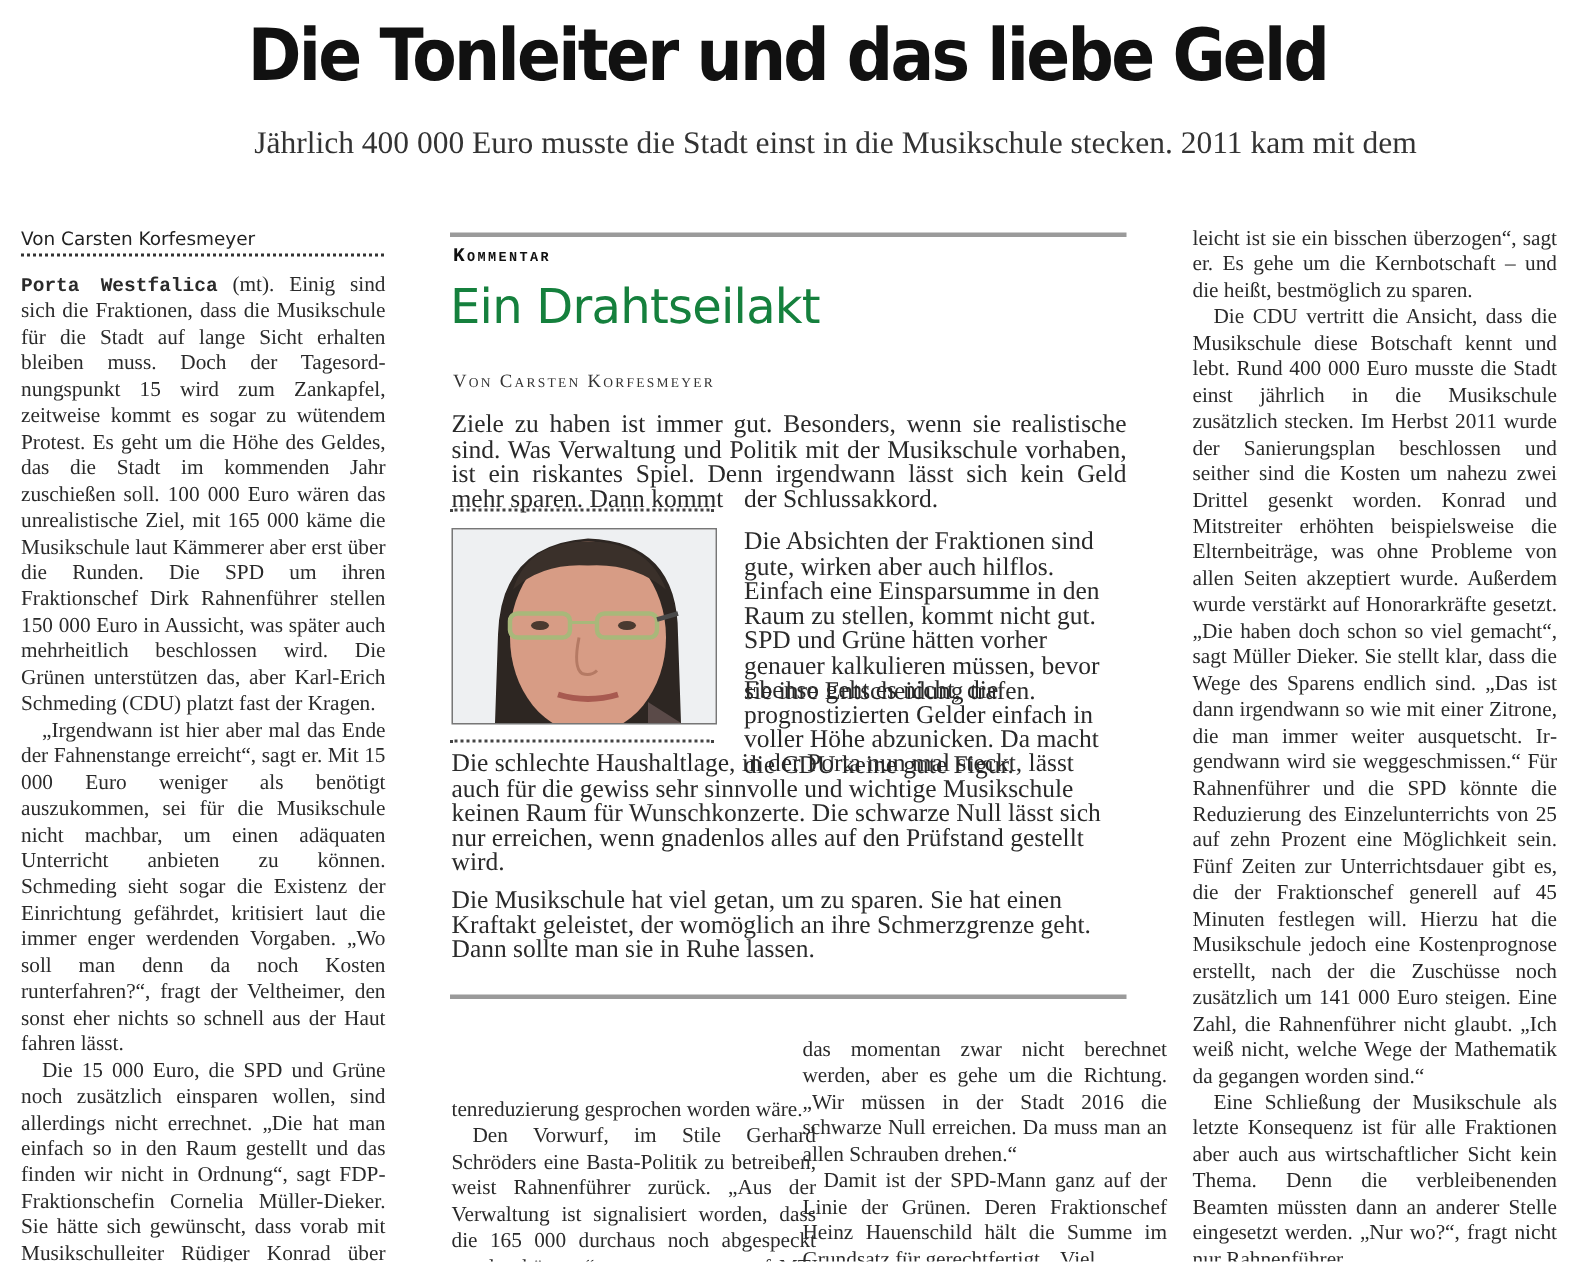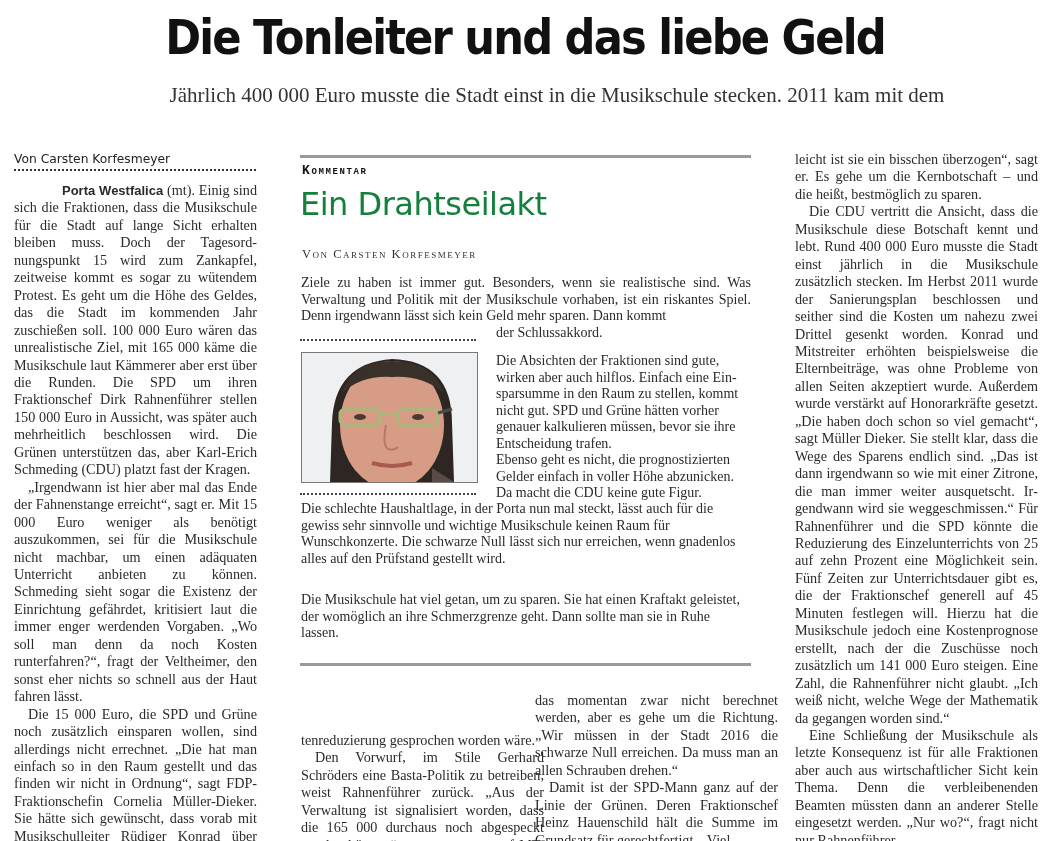--- a/index.html
+++ b/index.html
@@ -22,38 +22,38 @@
       font-size: 14.2px; line-height: 17.45px; text-align: justify; color: #2a2a2a;
       hyphens: manual;
     }
     .col p { margin: 0; }
     .col p.ind { text-indent: 14px; }
     .byline {
       position: absolute; left: 14px; top: 152px; width: 242px;
       font-family: "DejaVu Sans", sans-serif; font-size: 12.3px; color: #222;
       padding-bottom: 3px; border-bottom: 2px dotted #333;
     }
-    .dateline { font-weight: bold; font-family: Liberation Sans, sans-serif; font-size: 13px; margin-left: 48px; }
+    .dateline { font-weight: bold; font-family: Liberation Mono, monospace; font-size: 13px; }
     
     .kbox { position: absolute; left: 300px; top: 155px; width: 451px; }
     .krule-top { position: absolute; left: 0; top: 0; width: 451px; height: 3px; background: #9a9a9a; }
     .kkicker {
       position: absolute; left: 2px; top: 8px; font-family: Liberation Mono, monospace;
       font-weight: bold; font-size: 13px; letter-spacing: 1.6px; color: #111; font-variant: small-caps;
     }
     .ktitle {
       position: absolute; left: 0; top: 27px; font-family: "DejaVu Sans", sans-serif;
       font-size: 32px; color: #15803d; line-height: 44px; letter-spacing: -0.5px;
     }
     .kauthor {
       position: absolute; left: 2px; top: 92px; font-family: "Liberation Serif", serif;
       font-size: 12.5px; letter-spacing: 1.5px; font-variant: small-caps; color: #333;
     }
     .ktext {
-      position: absolute; font-family: "Liberation Serif", serif; font-size: 14px;
+      position: absolute; font-family: "Liberation Serif", serif; font-size: 17px;
       line-height: 16.6px; color: #2a2a2a;
     }
     .ktext p { margin: 0; }
     .kdots { position: absolute; left: 0; width: 176px; border-top: 2px dotted #444; }
     .photo {
       position: absolute; left: 1px; top: 197px; width: 175px; height: 129px;
       border: 1px solid #777; background: #f1f1f1; overflow: hidden;
     }
     .krule-bot { position: absolute; left: 0; top: 508px; width: 451px; height: 3px; background: #9a9a9a; }
   </style>

